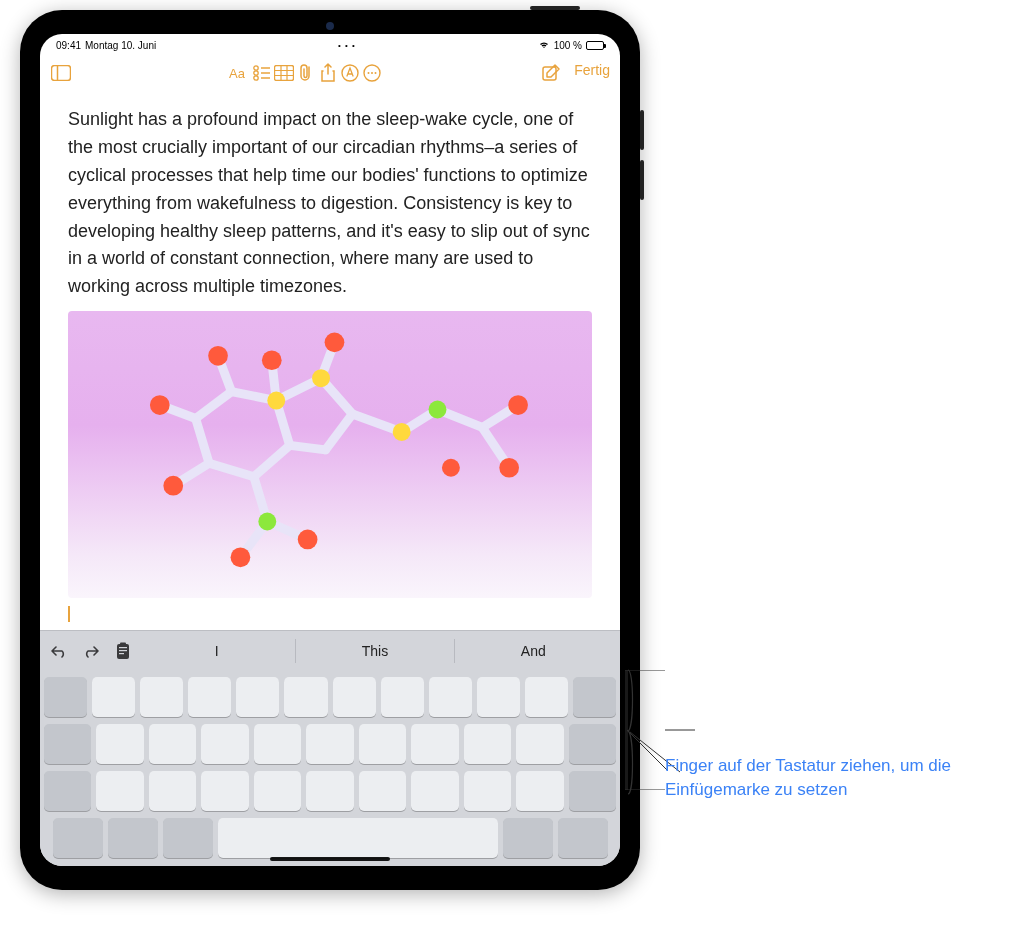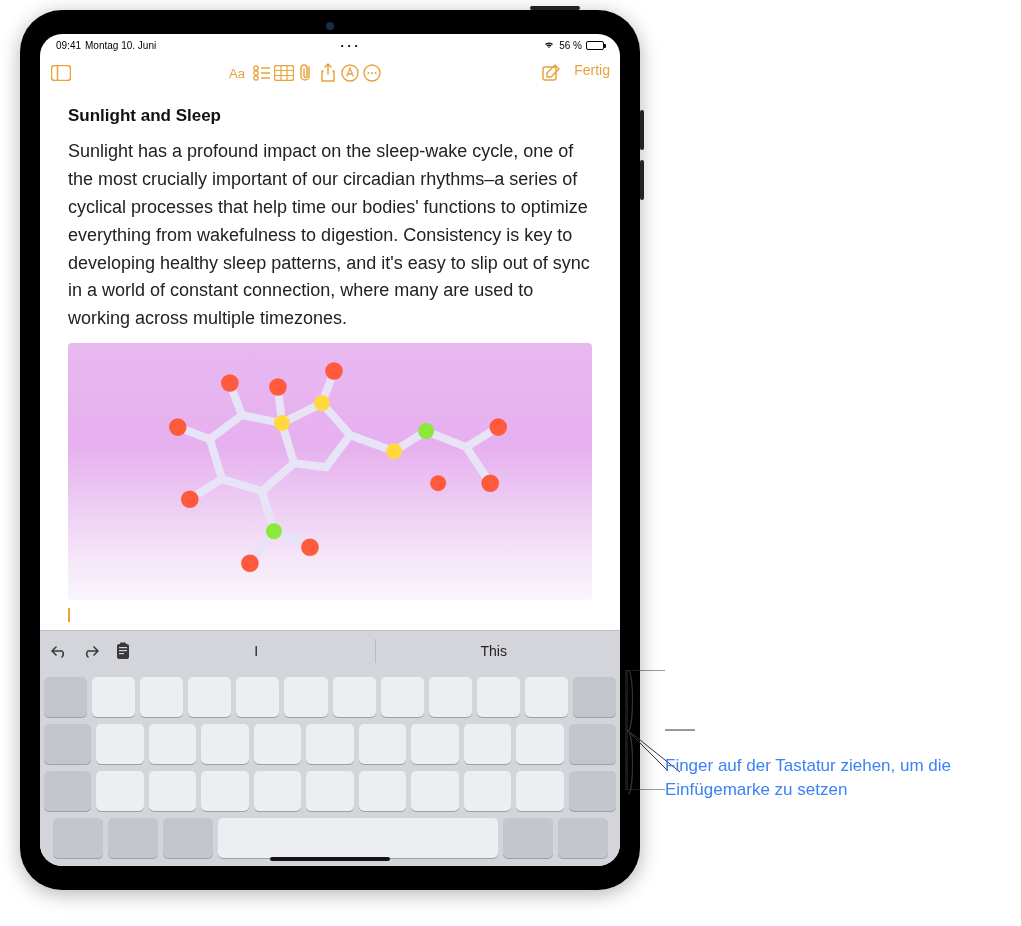--- a/index.html
+++ b/index.html
@@ -202,21 +202,21 @@
         <span>09:41</span>
         <span>Montag 10. Juni</span>
       </div>
       <div class="status-dots">• • •</div>
       <div class="status-right">
         <span>
           <svg width="12" height="10" viewBox="0 0 12 10">
               <path d="M6 9 L7 8 A2 2 0 0 0 5 8 Z M3.5 6.5 A4 4 0 0 1 8.5 6.5 L7.5 7.5 A2.6 2.6 0 0 0 4.5 7.5 Z M2 5 A6 6 0 0 1 10 5 L9 6 A4.6 4.6 0 0 0 3 6 Z" fill="#000"></path>
             </svg>
         </span>
-        <span>56 %</span>
+        <span>100 %</span>
         <span class="battery-box"><span class="battery-fill"></span></span>
       </div>
     </div>
 
     <div class="toolbar">
       <div class="toolbar-left">
         <span class="tb-icon">
           <svg width="20" height="16" viewBox="0 0 20 16">
               <rect x="0.5" y="0.5" width="19" height="15" rx="3" fill="none" stroke="#e8a33d" stroke-width="1.5"></rect>
               <line x1="6.5" y1="1" x2="6.5" y2="15" stroke="#e8a33d" stroke-width="1.5"></line>
@@ -279,21 +279,20 @@
           <svg width="20" height="20" viewBox="0 0 20 20">
               <rect x="2" y="4" width="13" height="13" rx="2" fill="none" stroke="#e8a33d" stroke-width="1.5"></rect>
               <path d="M14 2 L18 6 L10 14 L6 14 L6 10 Z" fill="none" stroke="#e8a33d" stroke-width="1.5" stroke-linejoin="round"></path>
             </svg>
         </span>
         <span class="tb-text">Fertig</span>
       </div>
     </div>
 
     <div class="content-area">
-      <div class="note-title">Sunlight and Sleep</div>
       <div class="note-body">Sunlight has a profound impact on the sleep-wake cycle, one of the most crucially important of our circadian rhythms–a series of cyclical processes that help time our bodies' functions to optimize everything from wakefulness to digestion. Consistency is key to developing healthy sleep patterns, and it's easy to slip out of sync in a world of constant connection, where many are used to working across multiple timezones.</div>
       <div class="molecule-box">
         <svg width="100%" height="100%" viewBox="0 0 520 320" preserveAspectRatio="xMidYMid meet">
           <defs>
             <linearGradient id="bond" x1="0" y1="0" x2="1" y2="0">
               <stop offset="0%" stop-color="#d8d4f0"></stop>
               <stop offset="100%" stop-color="#e8e4f8"></stop>
             </linearGradient>
           </defs>
 
@@ -369,20 +368,21 @@
                 <rect x="5" y="0.5" width="6" height="3" rx="1" fill="#3a3a3c"></rect>
                 <rect x="4" y="5" width="8" height="1.2" fill="#d3d5da"></rect>
                 <rect x="4" y="8" width="8" height="1.2" fill="#d3d5da"></rect>
                 <rect x="4" y="11" width="5" height="1.2" fill="#d3d5da"></rect>
               </svg>
           </span>
         </div>
         <div class="pred-suggestions">
           <div class="pred-sug">I</div>
           <div class="pred-sug">This</div>
+          <div class="pred-sug">And</div>
         </div>
       </div>
       <div class="keyboard">
         <div class="kb-row">
           <div class="key mod"></div>
           <div class="key"></div>
           <div class="key"></div>
           <div class="key"></div>
           <div class="key"></div>
           <div class="key"></div>

